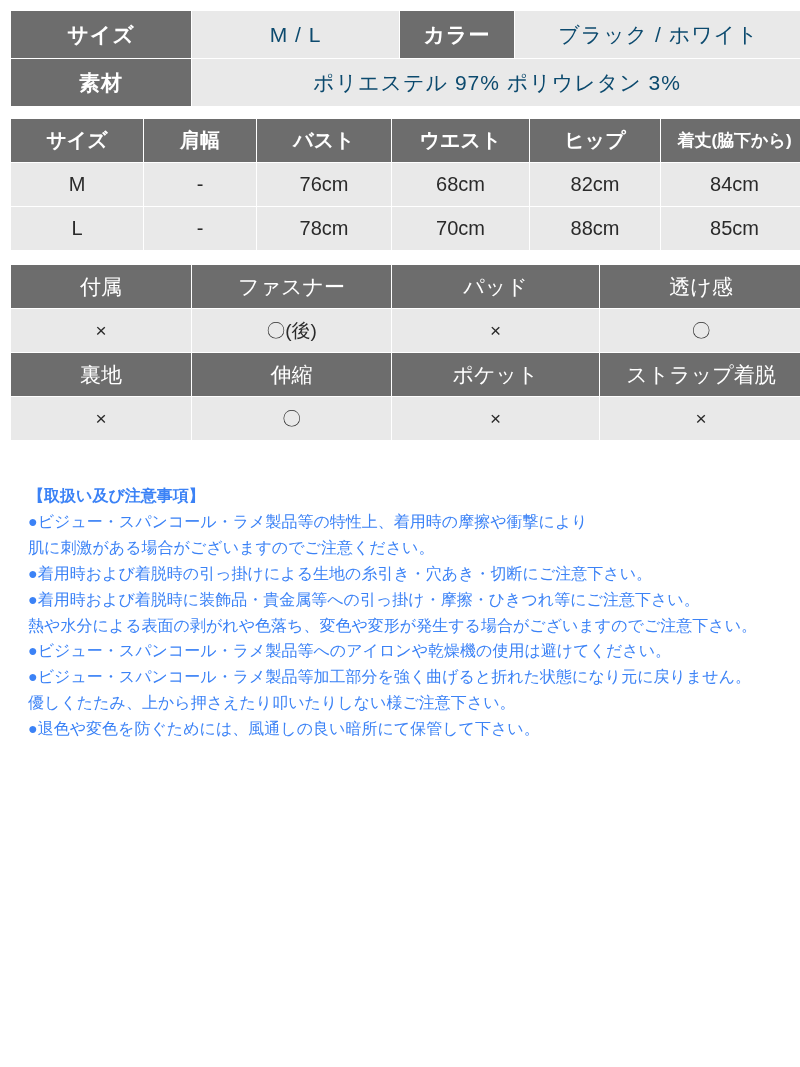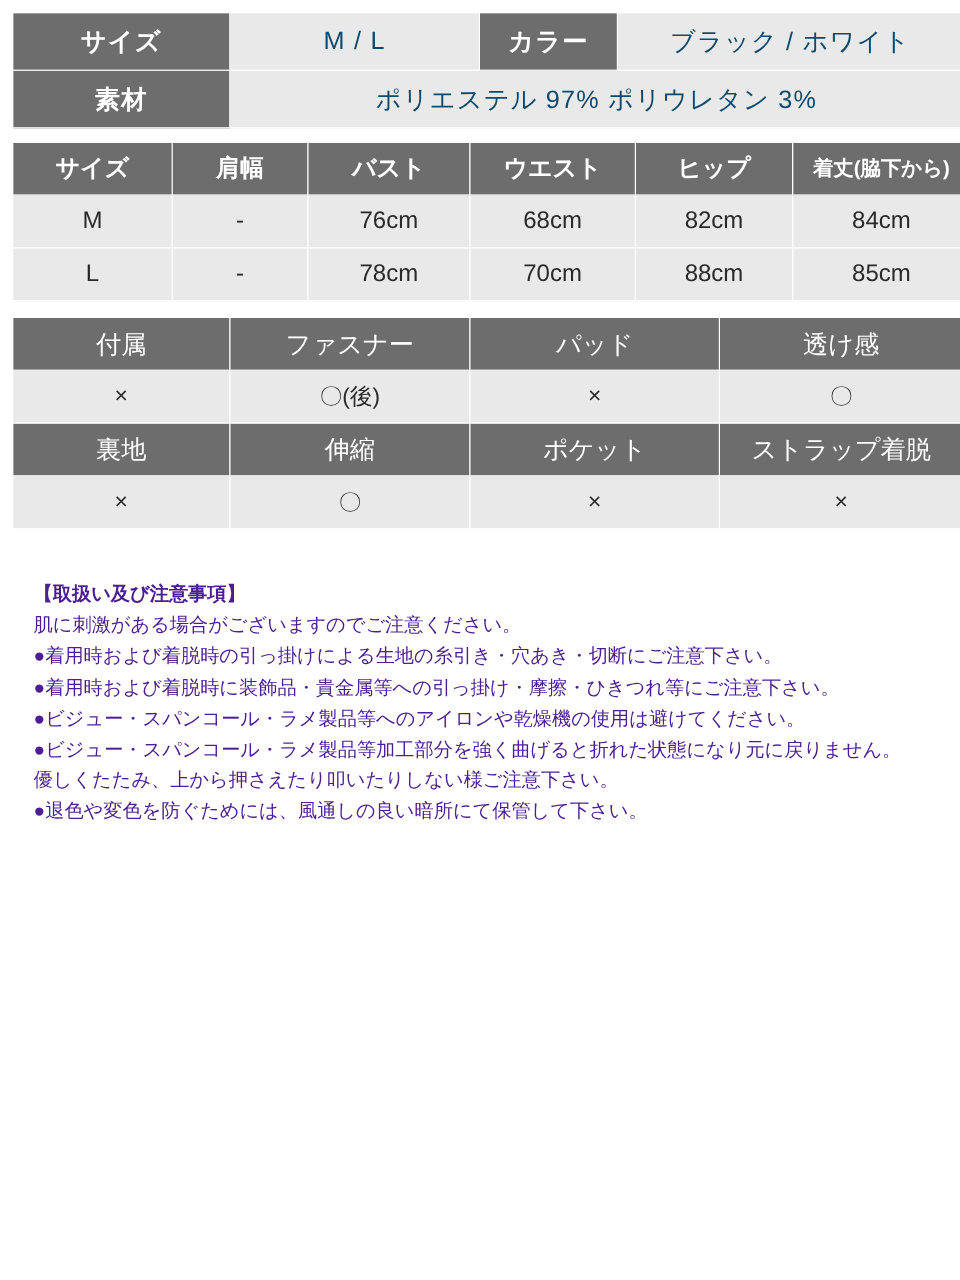--- a/index.html
+++ b/index.html
@@ -92,21 +92,21 @@
     color: #2a2a2a;
     font-size: 19px;
   }
 
   
   .notes {
     margin-top: 42px;
     padding-left: 18px;
     font-size: 16px;
     line-height: 1.62;
-    color: #4c1d95;
+    color: #3b82f6;
   }
   .notes .note-line {
     white-space: pre;
   }
   .notes .note-title {
     font-weight: bold;
   }
 </style>
 </head>
 <body>
@@ -181,22 +181,24 @@
         <td class="cell">×</td>
         <td class="cell">〇</td>
         <td class="cell">×</td>
         <td class="cell">×</td>
       </tr>
     </tbody>
   </table>
 
   <div class="notes">
     <div class="note-line note-title">【取扱い及び注意事項】</div>
+    <div class="note-line">●ビジュー・スパンコール・ラメ製品等の特性上、着用時の摩擦や衝撃により</div>
     <div class="note-line">肌に刺激がある場合がございますのでご注意ください。</div>
     <div class="note-line">●着用時および着脱時の引っ掛けによる生地の糸引き・穴あき・切断にご注意下さい。</div>
     <div class="note-line">●着用時および着脱時に装飾品・貴金属等への引っ掛け・摩擦・ひきつれ等にご注意下さい。</div>
+    <div class="note-line">熱や水分による表面の剥がれや色落ち、変色や変形が発生する場合がございますのでご注意下さい。</div>
     <div class="note-line">●ビジュー・スパンコール・ラメ製品等へのアイロンや乾燥機の使用は避けてください。</div>
     <div class="note-line">●ビジュー・スパンコール・ラメ製品等加工部分を強く曲げると折れた状態になり元に戻りません。</div>
     <div class="note-line">優しくたたみ、上から押さえたり叩いたりしない様ご注意下さい。</div>
     <div class="note-line">●退色や変色を防ぐためには、風通しの良い暗所にて保管して下さい。</div>
   </div>
 
 </div>
 
 </body></html>

